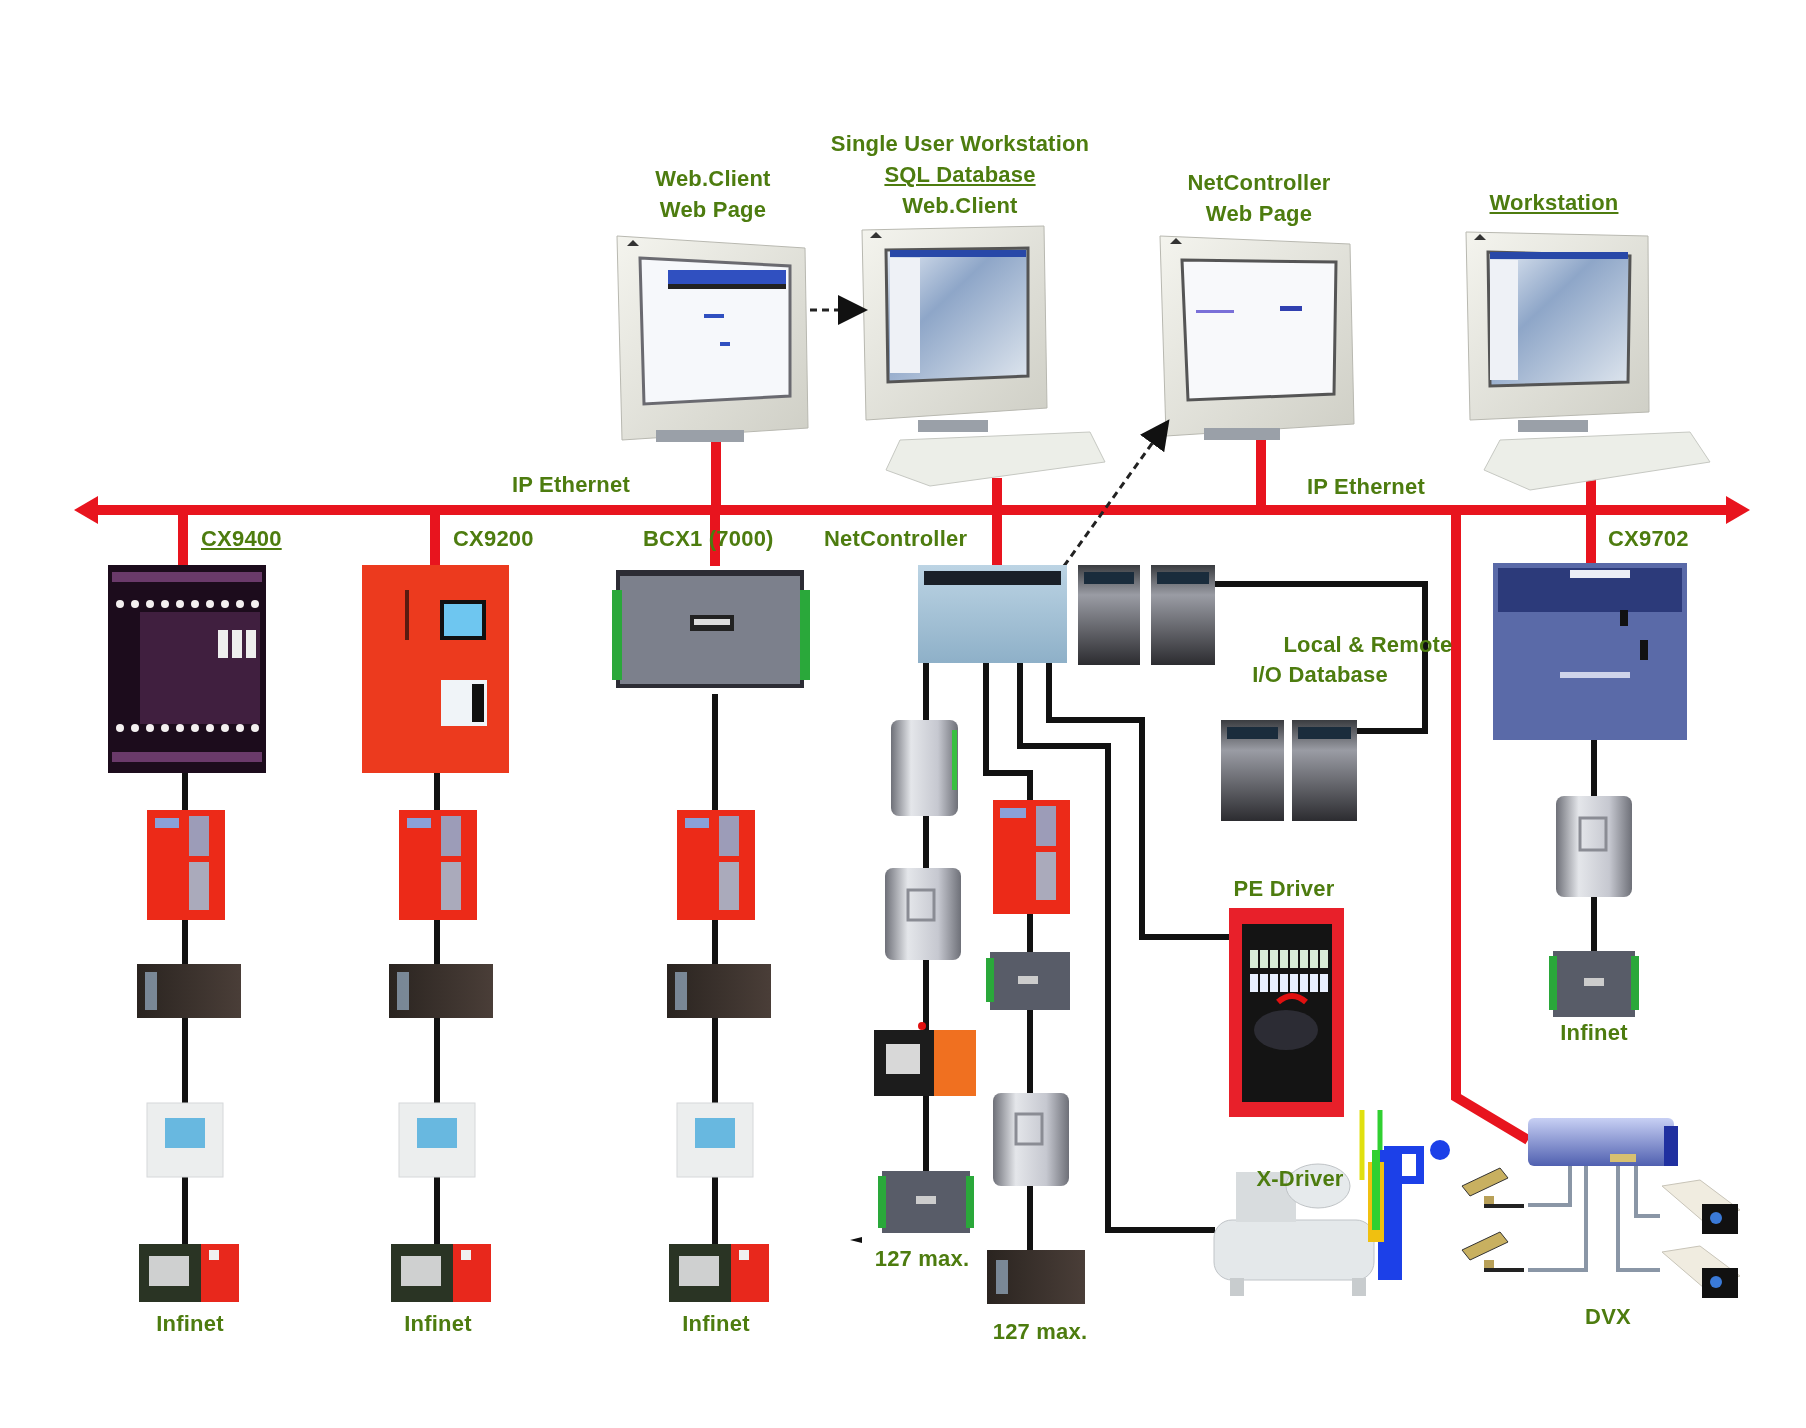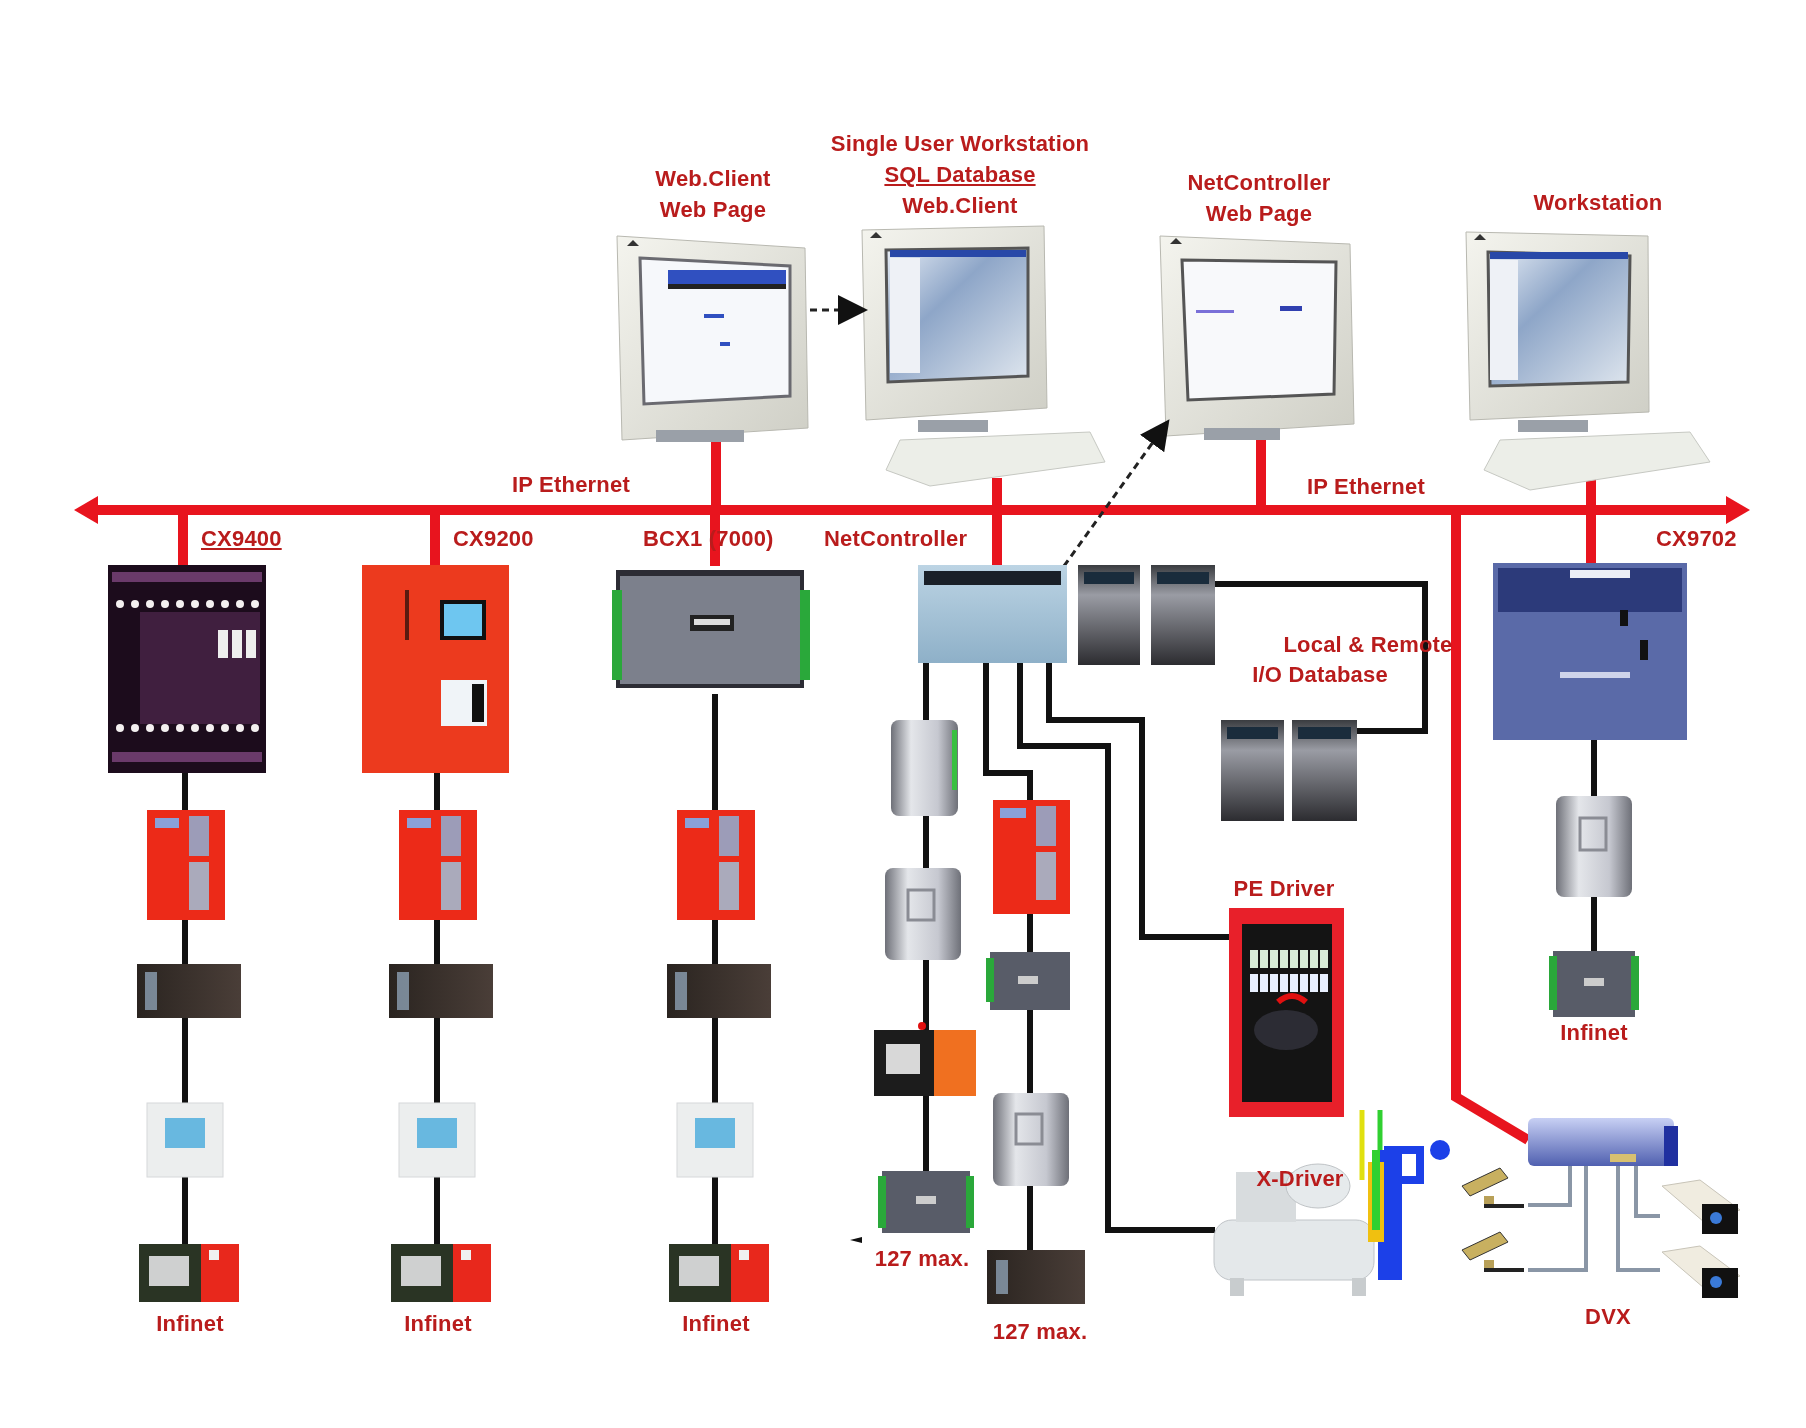--- a/index.html
+++ b/index.html
@@ -1,20 +1,20 @@
 <!DOCTYPE html>
 <html><head>
 <meta charset="utf-8">
 <style>
   html, body { margin: 0; padding: 0; background: #ffffff; }
   body { width: 1806px; height: 1428px; position: relative; overflow: hidden;
          font-family: "Liberation Sans", sans-serif; }
   #canvas { position: absolute; left: 0; top: 0; width: 1806px; height: 1428px; }
   .lbl { position: absolute; font-family: "Liberation Sans", sans-serif; font-weight: bold;
-         font-size: 22px; color: #b91c1c; white-space: nowrap; line-height: 1.15;
+         font-size: 22px; color: #4d7c0f; white-space: nowrap; line-height: 1.15;
          text-align: center; transform: translateX(-50%); letter-spacing: 0.2px; }
   .lbl.left { transform: none; text-align: left; }
 </style>
 </head>
 <body>
 
 <svg id="canvas" viewBox="0 0 1806 1428" xmlns="http://www.w3.org/2000/svg">
   <defs>
     <linearGradient id="gMonitor" x1="0" y1="0" x2="1" y2="1">
       <stop offset="0" stop-color="#f4f4ee"></stop>
@@ -402,30 +402,30 @@
 <div class="lbl" style="left:713px;top:166px;">Web.Client</div>
 <div class="lbl" style="left:713px;top:197px;">Web Page</div>
 
 <div class="lbl" style="left:960px;top:131px;">Single User Workstation</div>
 <div class="lbl" style="left:960px;top:162px;text-decoration:underline;">SQL Database</div>
 <div class="lbl" style="left:960px;top:193px;">Web.Client</div>
 
 <div class="lbl" style="left:1259px;top:170px;">NetController</div>
 <div class="lbl" style="left:1259px;top:201px;">Web Page</div>
 
-<div class="lbl" style="left:1598px;top:190px;">Workstation</div>
+<div class="lbl" style="left:1554px;top:190px;text-decoration:underline;">Workstation</div>
 
 <div class="lbl left" style="left:512px;top:472px;">IP Ethernet</div>
 <div class="lbl left" style="left:1307px;top:474px;">IP Ethernet</div>
 
 <div class="lbl left" style="left:201px;top:526px;text-decoration:underline;">CX9400</div>
 <div class="lbl left" style="left:453px;top:526px;">CX9200</div>
 <div class="lbl left" style="left:643px;top:526px;">BCX1 (7000)</div>
 <div class="lbl left" style="left:824px;top:526px;">NetController</div>
-<div class="lbl left" style="left:1608px;top:526px;margin-left:48px;">CX9702</div>
+<div class="lbl left" style="left:1608px;top:526px;">CX9702</div>
 
 <div class="lbl" style="left:1368px;top:632px;">Local &amp; Remote</div>
 <div class="lbl" style="left:1320px;top:662px;">I/O Database</div>
 
 <div class="lbl" style="left:1284px;top:876px;">PE Driver</div>
 <div class="lbl" style="left:1292px;top:1166px;margin-left:8px;">X-Driver</div>
 <div class="lbl" style="left:1608px;top:1304px;text-align:right;">DVX</div>
 
 <div class="lbl" style="left:922px;top:1246px;">127 max.</div>
 <div class="lbl" style="left:1040px;top:1319px;">127 max.</div>

